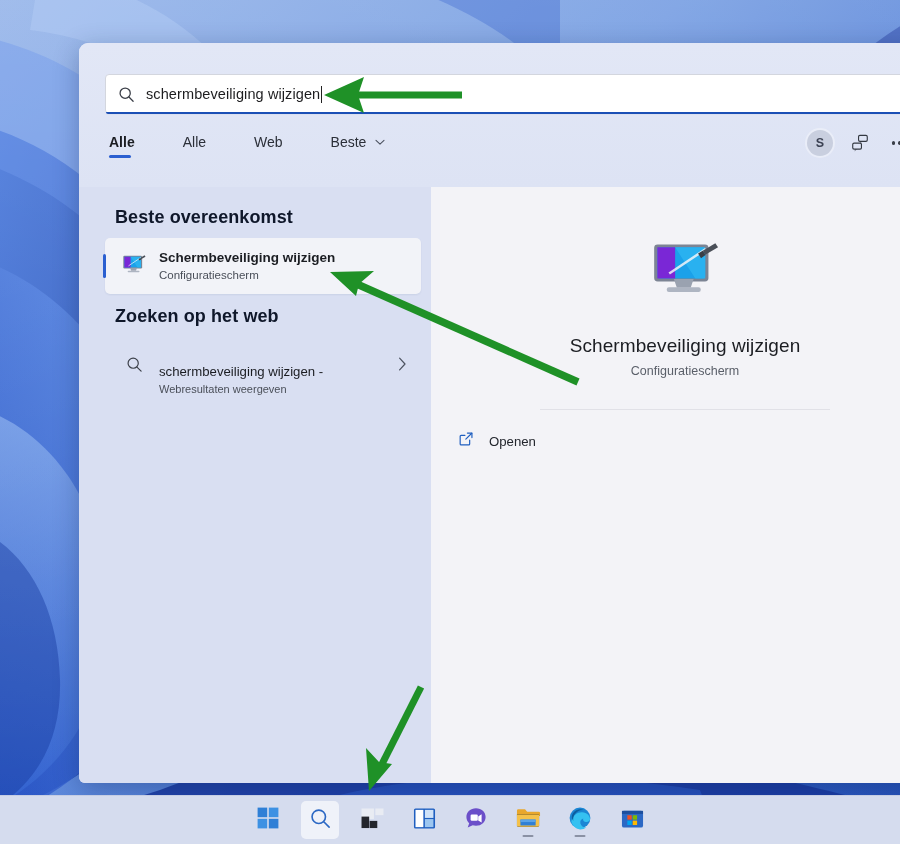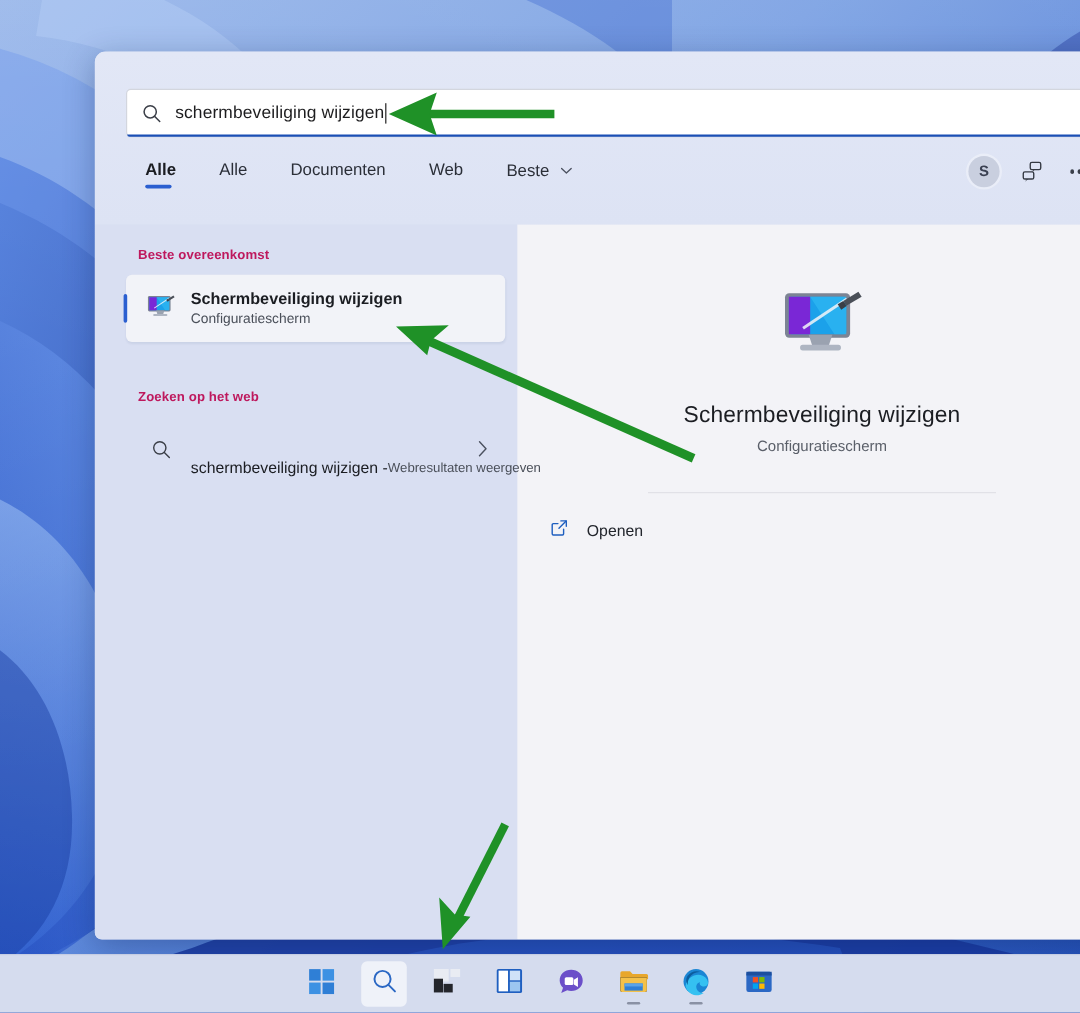--- a/index.html
+++ b/index.html
@@ -55,21 +55,21 @@
     display:inline-block; width:1px; height:17px;
     background:#222; margin-left:1px; vertical-align:-3px;
   }
 
   
   .tabsrow {
     display:flex; align-items:flex-start;
     padding:16px 26px 0 30px;
     justify-content:space-between;
   }
-  .tabs { display:flex; align-items:flex-start; gap:4px;margin-left:12px; }
+  .tabs { display:flex; align-items:center; gap:16px; }
   .tab {
     position:relative;
     font-size:14px; color:#2b2f38;
     padding:3px 16px 10px 16px;
     cursor:default; white-space:nowrap;
   }
   .tab:first-child { padding-left:0; }
   .tab.active { font-weight:700; color:#1b1d22; }
   .tab.active::after{
     content:""; position:absolute; left:0; bottom:2px;
@@ -92,42 +92,42 @@
   
   .panel-body { flex:1 1 auto; display:flex; min-height:0; }
 
   .left-col {
     width:352px; flex:0 0 352px;
     background:#d9dff2;
     padding:14px 0 0 0;
     position:relative;
   }
   .section-head {
-    font-size:11px; font-weight:700; color:#be185d;
+    font-size:18px; font-weight:700; color:#0f172a;
     padding:6px 0 10px 36px; letter-spacing:.1px;
   }
   .result-item {
     margin:0 10px 0 26px;
     height:56px; border-radius:5px;
     display:flex; align-items:center;
     padding-left:14px; position:relative;
   }
   .result-item.selected { background:#f2f3f8; box-shadow:0 1px 2px rgba(20,40,90,.07); }
   .result-item.selected::before{
     content:""; position:absolute; left:-2px; top:16px;
     width:3px; height:24px; border-radius:2px; background:#2b5fd0;
   }
   .result-icon { width:30px; flex:0 0 30px; display:flex; align-items:center; justify-content:center; margin-right:10px; }
   .result-text { display:flex; flex-direction:column; justify-content:center; min-width:0; }
   .result-title { font-size:13.5px; font-weight:700; color:#1b1d22; line-height:17px; white-space:nowrap; }
   .result-sub { font-size:11.5px; color:#4a4f59; line-height:15px; margin-top:2px; white-space:nowrap; }
 
   .web-item { margin:0 10px 0 26px; height:54px; display:flex; align-items:center; padding-left:14px; border-radius:5px; }
   .web-icon { width:30px; flex:0 0 30px; display:flex; align-items:center; justify-content:center; margin-right:10px; }
-  .web-text { display:flex; flex-direction:row; min-width:0; flex:1 1 auto;margin-top:31px; }
+  .web-text { display:flex; flex-direction:column; min-width:0; flex:1 1 auto;margin-top:31px; }
   .web-title { font-size:13.2px; color:#1b1d22; line-height:17px; white-space:nowrap; }
   .web-sub { font-size:11px; color:#4a4f59; line-height:15px; margin-top:2px; white-space:nowrap; }
   .web-chev { flex:0 0 auto; padding-right:14px; display:flex; align-items:center; }
 
   .right-col {
     flex:1 1 auto;
     background:#f3f3f7;
     display:flex; flex-direction:column;
     align-items:center;
     padding-top:36px;
@@ -236,23 +236,20 @@
       <div class="tabs">
 
         <div class="tab active">
           <span>Alle</span>
         </div>
 
         <div class="tab">
           <span>Alle</span>
         </div>
 
-        <div class="tab">
-          <span>Documenten</span>
-        </div>
 
         <div class="tab">
           <span>Web</span>
         </div>
 
         <div class="tab">
           <span>Beste</span>
           <span class="chev">
             <svg width="10" height="7" viewBox="0 0 10 7" fill="none">
               <path d="M1 1.4L5 5.2L9 1.4" stroke="#4c5260" stroke-width="1.1" stroke-linecap="round" stroke-linejoin="round"></path>
@@ -303,21 +300,21 @@
             <path d="M22.2 4.6l5.1-3.1 1.1 1.7-5.2 3z" fill="#4a4f58"></path>
             <path d="M22.2 4.6l-1.9 1.1 1.2 1.9 1.8-1.3z" fill="#3a3e46"></path>
           </svg>
         </div>
         <div class="result-text">
           <span class="result-title">Schermbeveiliging wijzigen</span>
           <span class="result-sub">Configuratiescherm</span>
         </div>
       </div>
 
-      <div class="section-head" style="padding-top:12px;margin-top:28px;">Zoeken op het web</div>
+      <div class="section-head" style="padding-top:12px;">Zoeken op het web</div>
 
       <div class="web-item">
         <div class="web-icon">
           <svg width="17" height="17" viewBox="0 0 18 18" fill="none">
             <circle cx="7.6" cy="7.6" r="5.4" stroke="#3b3f48" stroke-width="1.25"></circle>
             <line x1="11.6" y1="11.7" x2="16" y2="16.1" stroke="#3b3f48" stroke-width="1.25" stroke-linecap="round"></line>
           </svg>
         </div>
         <div class="web-text">
           <span class="web-title">schermbeveiliging wijzigen -</span>

